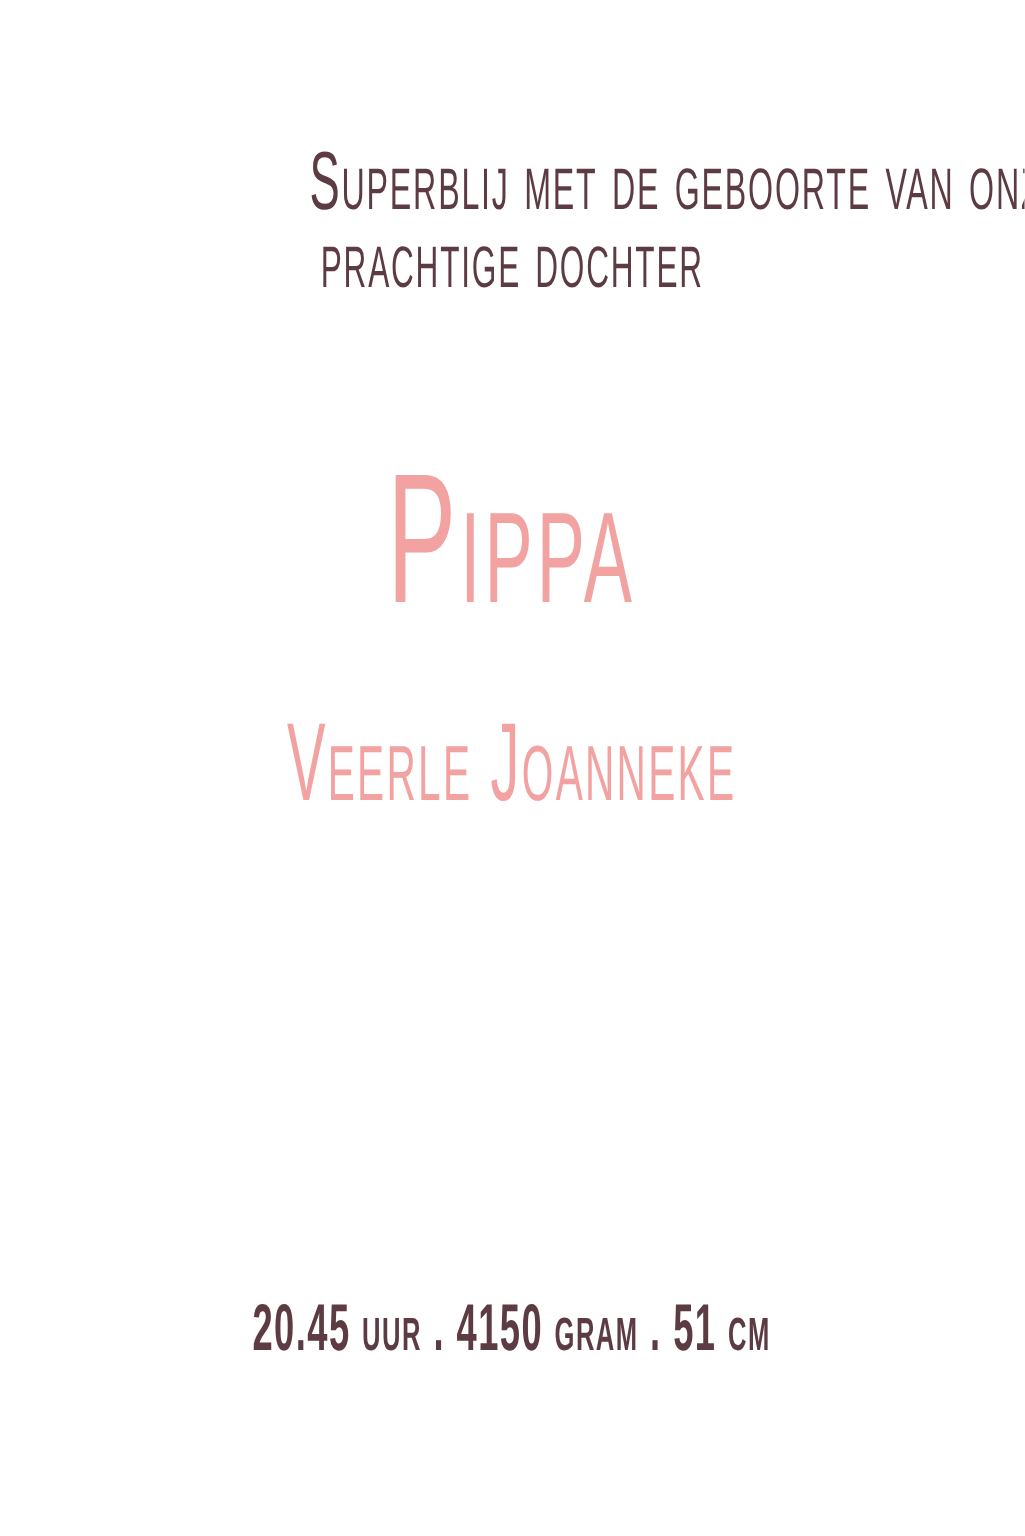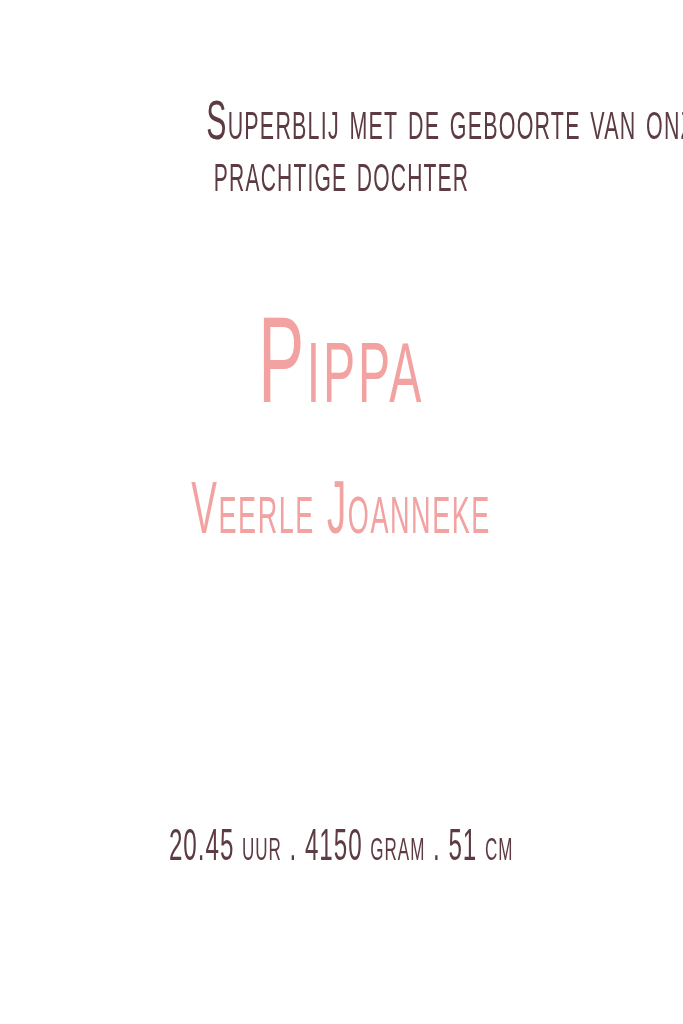--- a/index.html
+++ b/index.html
@@ -50,21 +50,21 @@
   .name-main .cond { --sx: 0.56; }
   .name-middle {
     top: 459px;
     font-size: 74px;
     color: var(--accent-pink);
     margin-top: 12px;
   }
   .name-middle .cond { --sx: 0.52; }
   .birth-date   { top: 778px; font-size: 44px; }
   .birth-date .cond { --sx: 0.55; }
-  .birth-details { top: 823px; font-size: 44px; }
+  .birth-details { top: 864px; font-size: 44px; font-weight: bold; }
   .birth-details .cond { --sx: 0.55; }
 </style>
 </head>
 <body>
 
 <div class="card">
 
   <div class="line intro-1">
     <span class="cond">Superblij met de geboorte van onze</span>
   </div>

